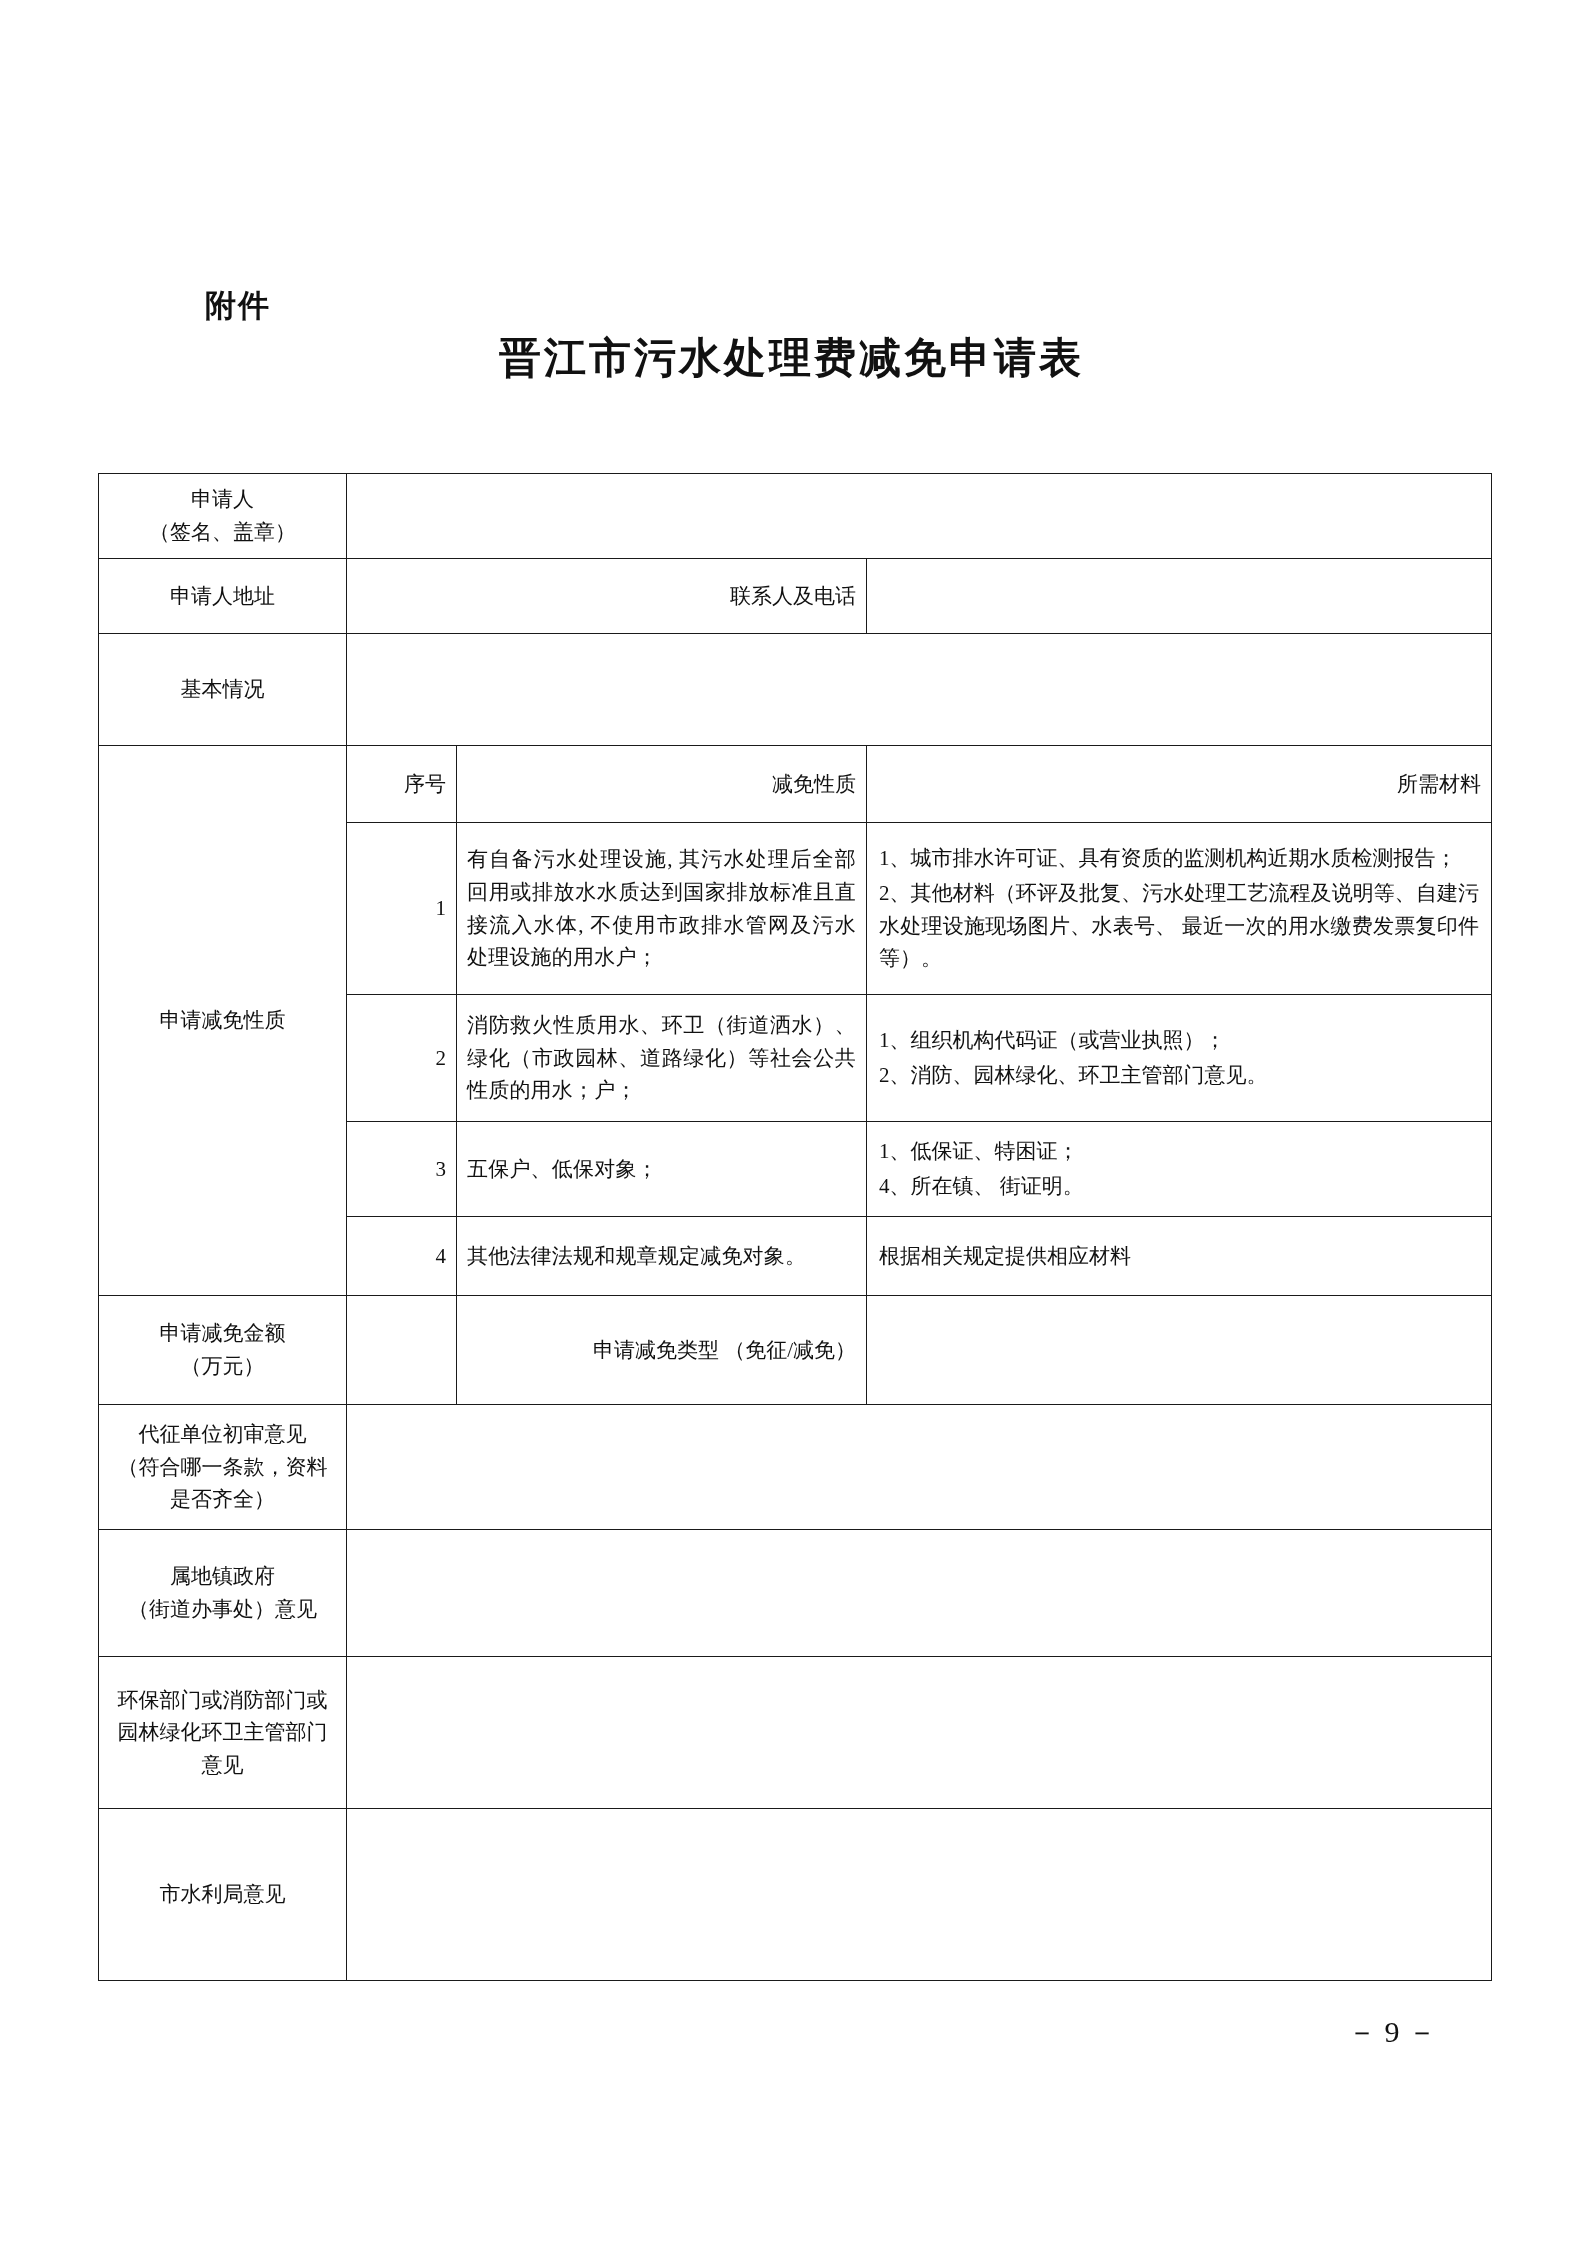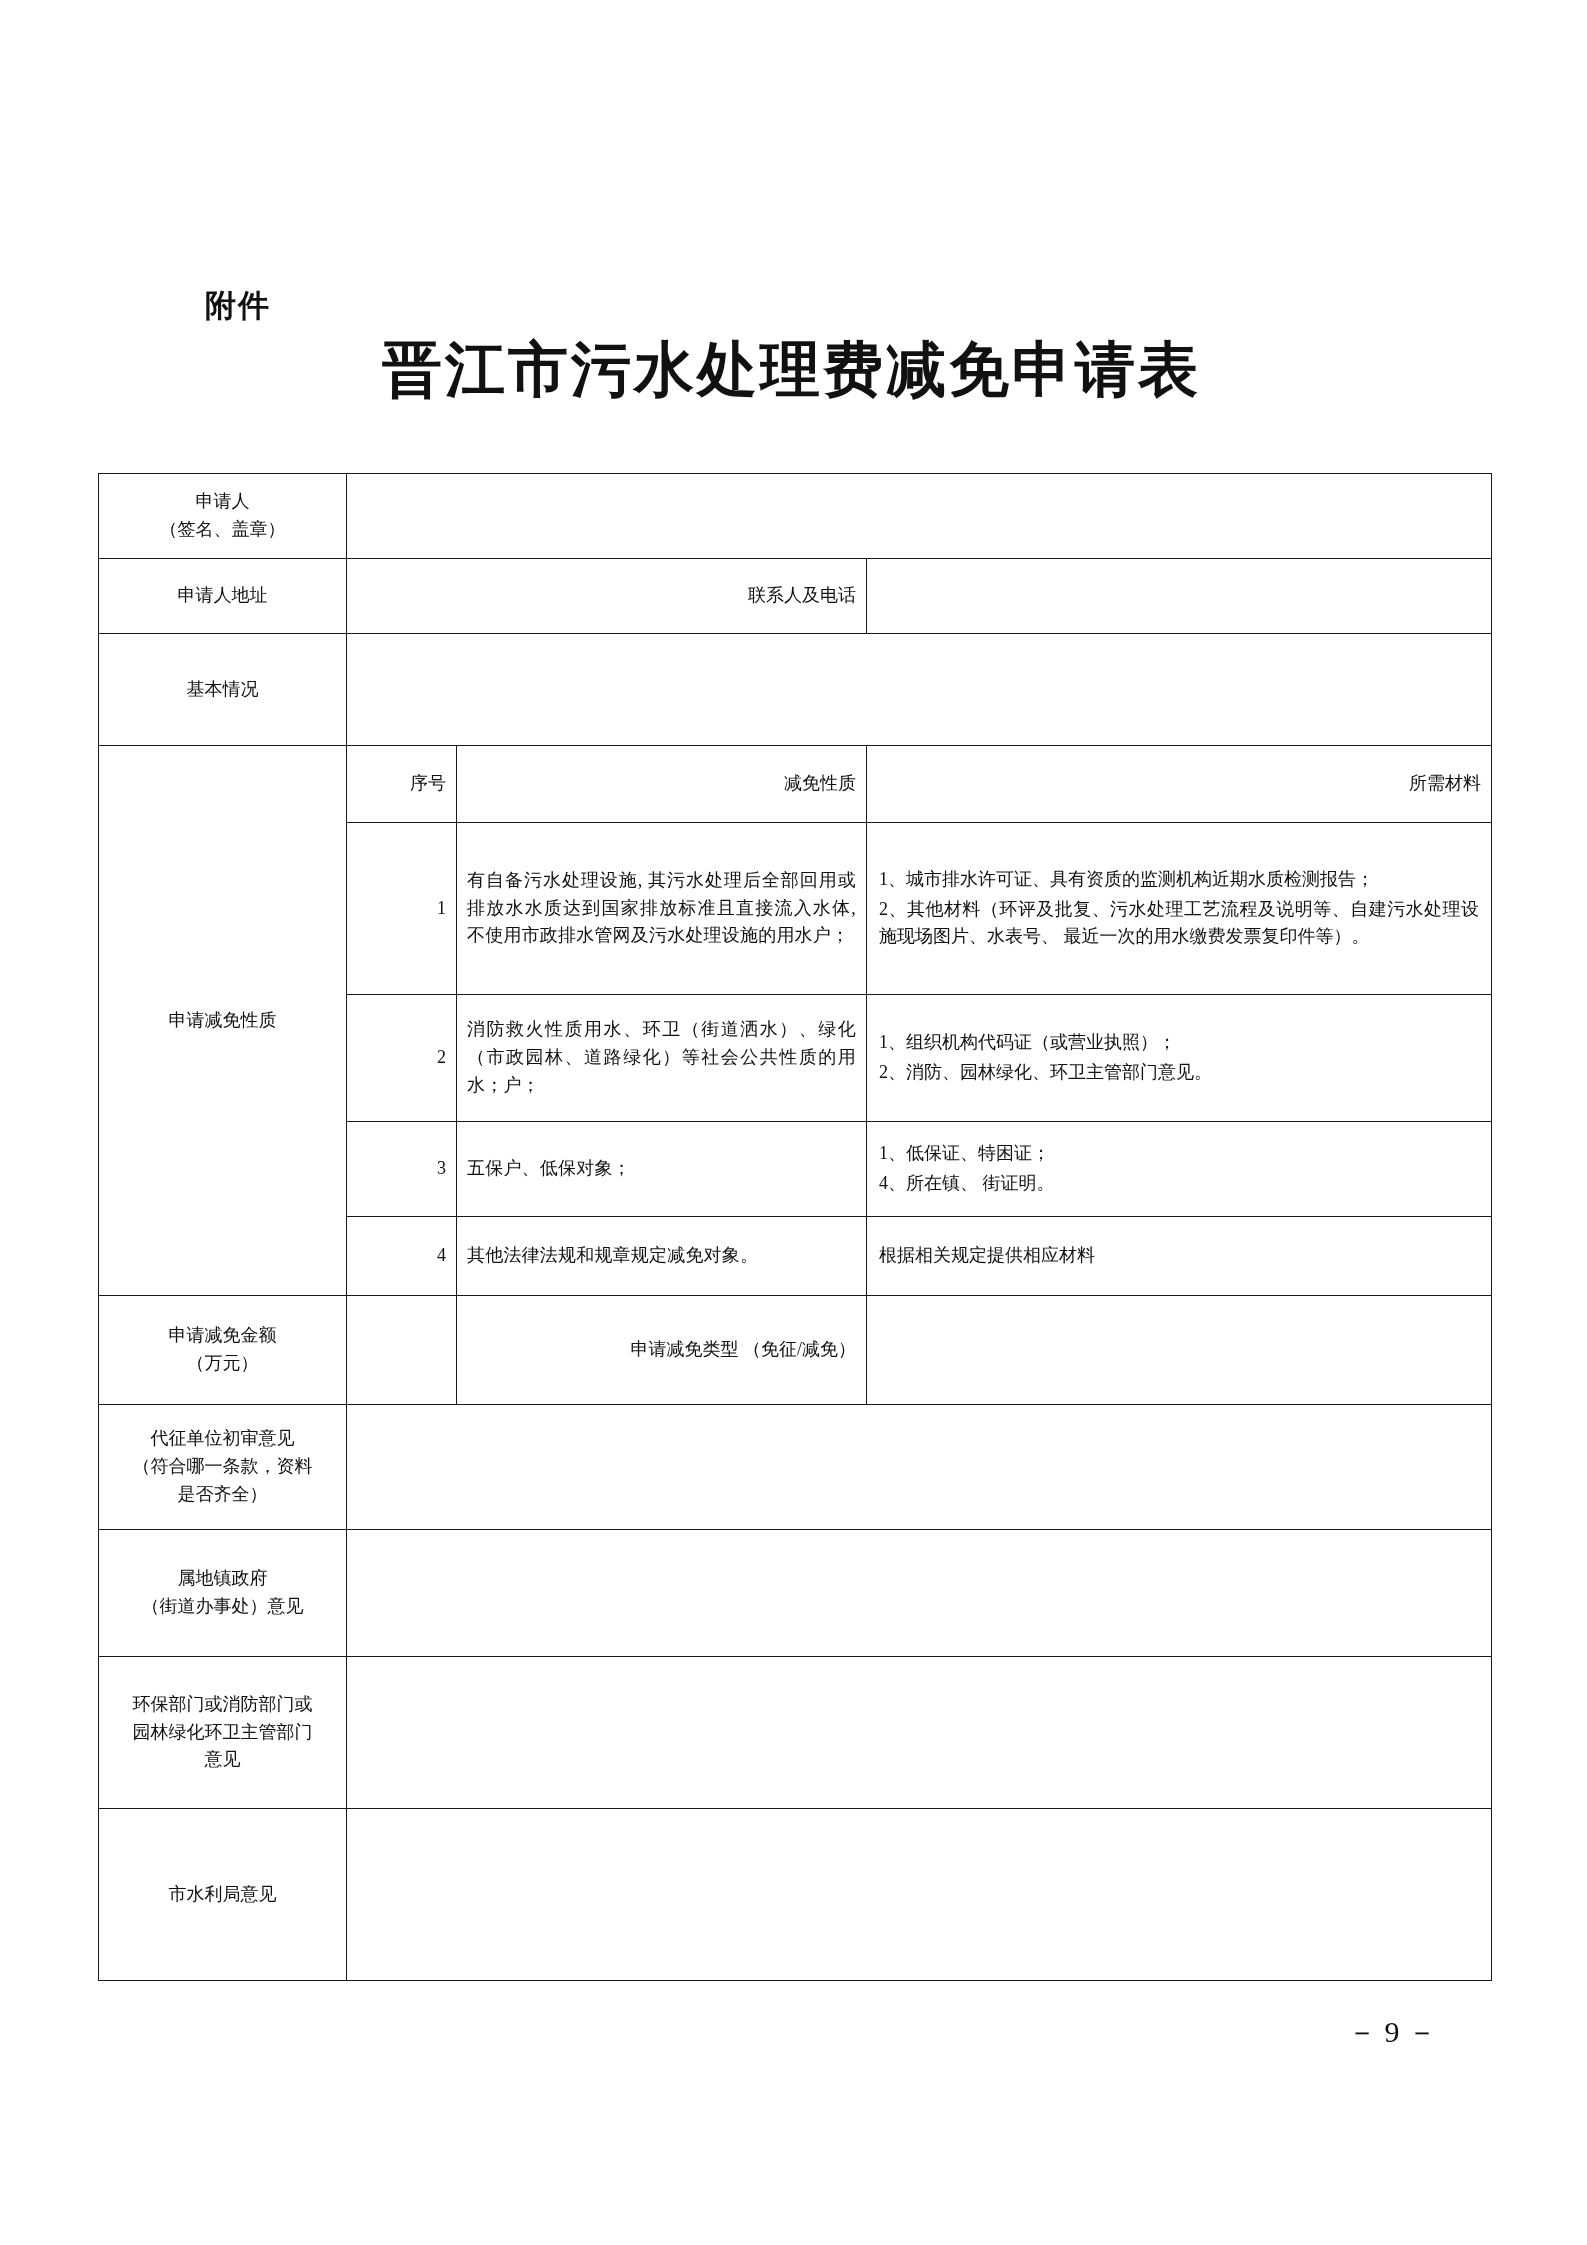--- a/index.html
+++ b/index.html
@@ -30,36 +30,36 @@
     font-weight: bold;
     letter-spacing: 2px;
     font-family: "Liberation Serif", "DejaVu Serif", serif;
   }
   .doc-title {
     position: absolute;
     left: 0;
     right: 4px;
     top: 330px;
     text-align: center;
-    font-size: 60px;
+    font-size: 42px;
     font-weight: bold;
     letter-spacing: 3px;
     font-family: "DejaVu Serif", "Liberation Serif", serif;
   }
   table.form {
     position: absolute;
     left: 98px;
     top: 473px;
     width: 1393px;
     border-collapse: collapse;
     table-layout: fixed;
   }
   table.form td {
     border: 1px solid #1a1a1a;
-    font-size: 18px;
+    font-size: 21px;
     line-height: 1.55;
     padding: 8px 10px;
     vertical-align: middle;
     font-family: "Liberation Serif", "DejaVu Serif", serif;
   }
   .c-center { text-align: right; }
   .v-mid { vertical-align: middle; }
   .cell-label {
     text-align: center;
     vertical-align: middle;

